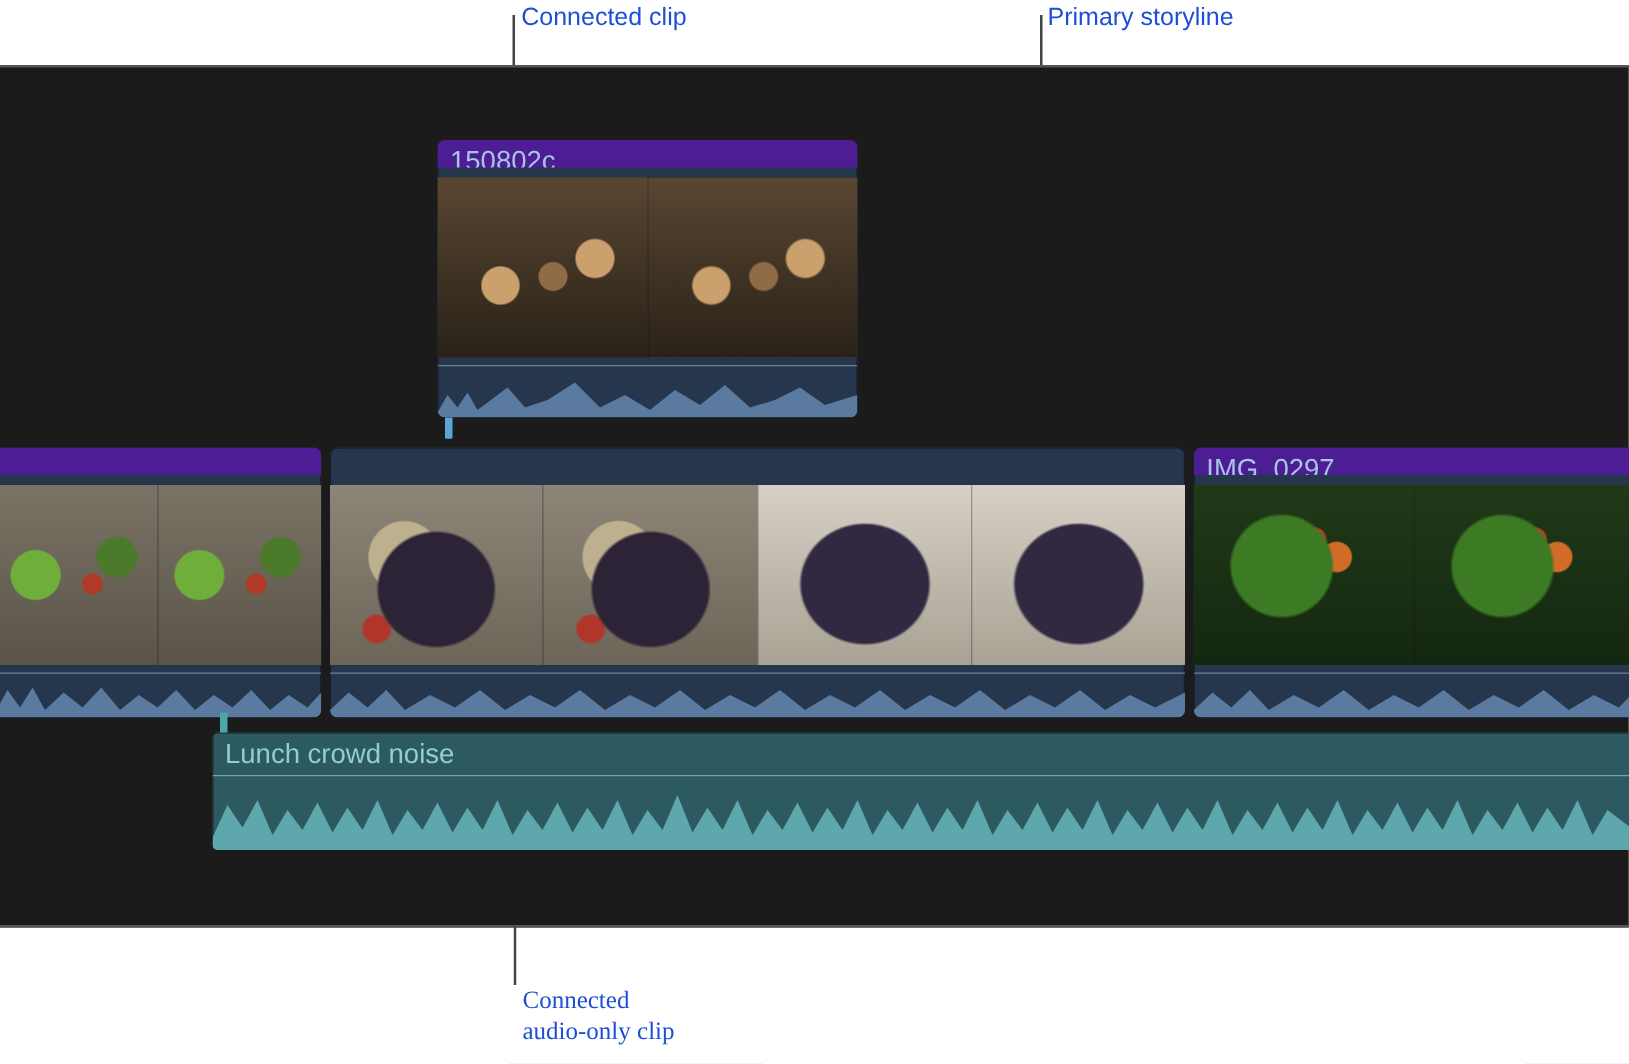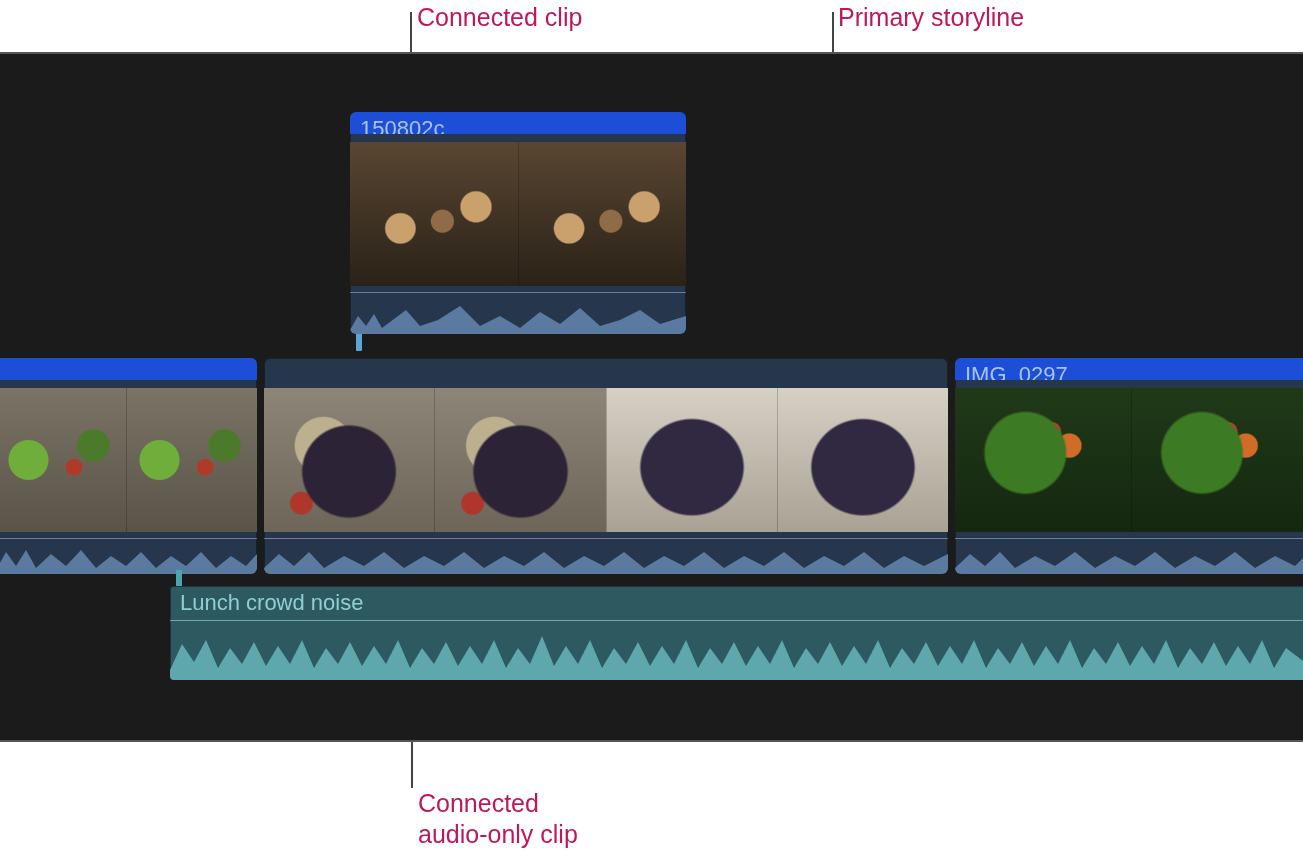--- a/index.html
+++ b/index.html
@@ -1,27 +1,27 @@
 <!DOCTYPE html>
 <html><head>
 <meta charset="utf-8">
 <style>
   * { box-sizing: border-box; margin: 0; padding: 0; }
   html, body { width: 1303px; height: 851px; background: #fff; font-family: -apple-system, Helvetica, Arial, sans-serif; overflow: hidden; }
 
-  .label { position: absolute; font-size: 25px; color: #be185d; white-space: pre; line-height: 1.25; }
+  .label { position: absolute; font-size: 20px; color: #1d4ed8; white-space: pre; line-height: 1.25; }
   .leader { position: absolute; width: 2px; background: #444; }
 
   .timeline-shell { position: absolute; left: 0; top: 52px; width: 1303px; height: 690px; background: #1b1b1b; border-top: 2px solid #555; border-bottom: 2px solid #555; }
 
   .clip { position: absolute; border-radius: 6px; overflow: hidden; box-shadow: 0 0 0 1px rgba(0,0,0,.4) inset; }
   .clip.video { background: #26374d; }
   .clip.audio { background: #2c5a60; border-radius: 4px; }
 
-  .clip-title { position: absolute; top: 0; left: 0; right: 0; height: 22px; padding: 4px 10px; font-size: 22px; color: #a8c4e4; background: #1d4ed8; overflow: hidden; }
+  .clip-title { position: absolute; top: 0; left: 0; right: 0; height: 22px; padding: 4px 10px; font-size: 22px; color: #a8c4e4; background: #4c1d95; overflow: hidden; }
   .clip.audio .clip-title { color: #8fcfd4; background: transparent; height: 28px; }
 
   .thumb-strip { position: absolute; top: 30px; left: 0; right: 0; bottom: 42px; display: flex; background: #333; }
   .thumb-strip.short { bottom: 48px; }
   .thumb { flex: 1 1 0; border-left: 1px solid rgba(0,0,0,.2); }
   .thumb:first-child { border-left: none; }
 
   
   .th-meal { background:
     radial-gradient(circle at 30% 60%, #caa06d 10%, transparent 11%),
@@ -63,21 +63,21 @@
 </style>
 </head>
 <body>
 
 <div class="label" style="left:417px; top:2px;">Connected clip</div>
 <div class="leader" style="left:410px; top:12px; height:98px;"></div>
 
 <div class="label" style="left:838px; top:2px;text-align:center;">Primary storyline</div>
 <div class="leader" style="left:832px; top:12px; height:344px;"></div>
 
-<div class="label" style="left:418px; top:788px;">Connected
+<div class="label" style="left:418px; top:788px;font-family:Liberation Serif, serif;">Connected
 audio-only clip</div>
 <div class="leader" style="left:411px; top:690px; height:98px;"></div>
 
 <div class="timeline-shell">
 
   <div class="connector" style="left:356px; top:277px; height:20px;"></div>
 
   <div class="clip video" style="left:350px; top:58px; width:336px; height:222px;">
     <div class="clip-title">150802c</div>
     <div class="thumb-strip short">

